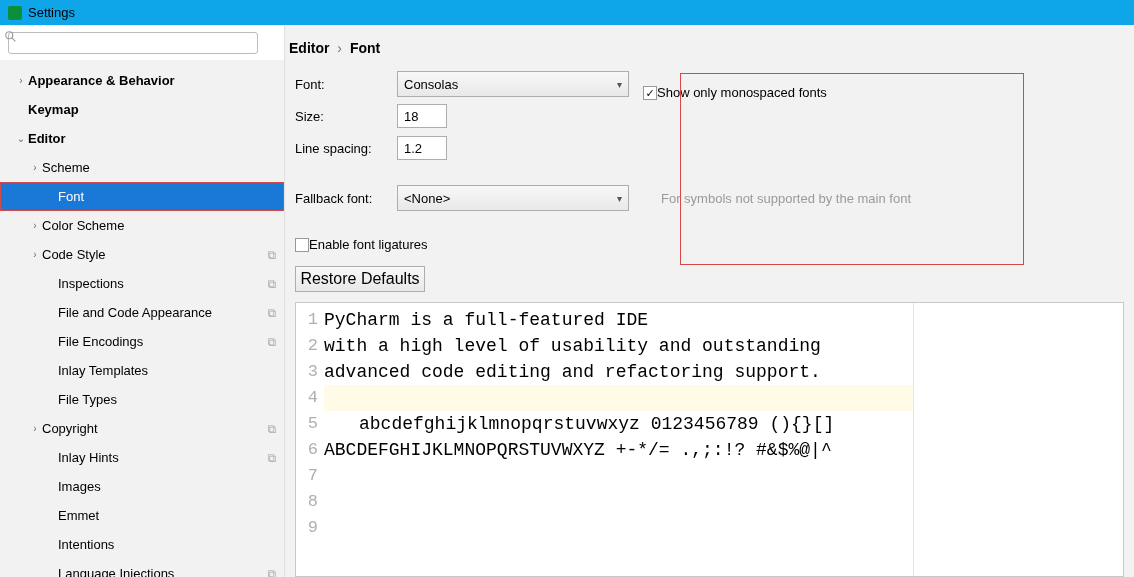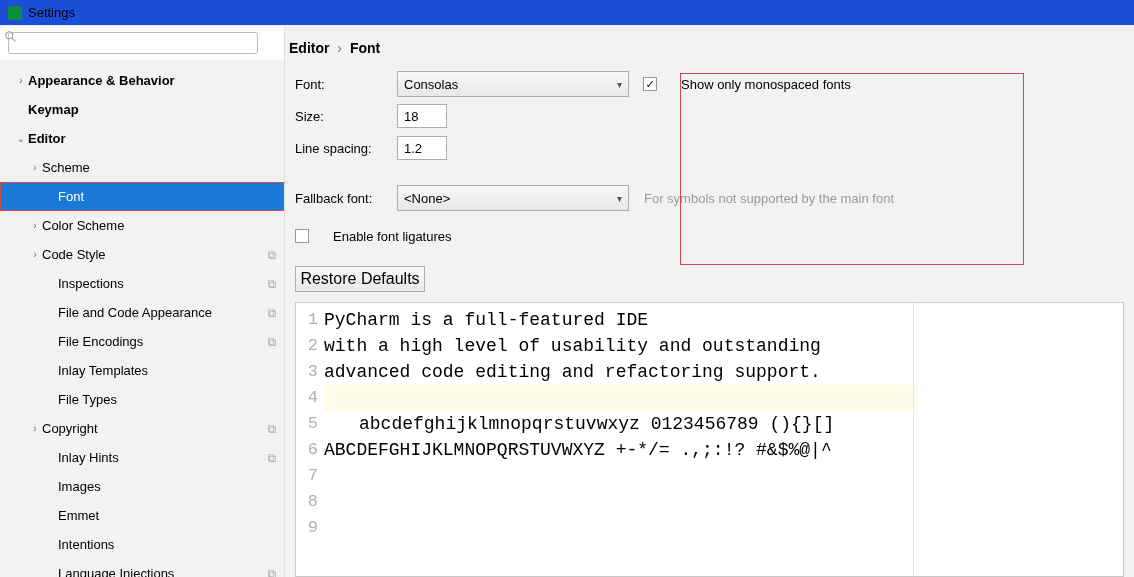--- a/index.html
+++ b/index.html
@@ -10,21 +10,21 @@
       background: #fff;
       width: 1134px;
       height: 577px;
       overflow: hidden;
     }
     .titlebar {
       display: flex;
       align-items: center;
       gap: 6px;
       padding: 4px 8px;
-      background: #1d4ed8;
+      background: #0ea5e9;
       border-bottom: 1px solid #eee;
       height: 26px;
     }
     .titlebar .app-icon {
       width: 14px; height: 14px;
       background: #0a8f3a;
       border-radius: 2px;
     }
     .titlebar .title { font-size: 13px; }
     .content {
@@ -140,22 +140,22 @@
     .select-wrap .chv { font-size: 10px; color: #555; }
     .text-input {
       border: 1px solid #adadad;
       background: #fff;
       padding: 2px 6px;
       font-size: 13px;
     }
     .text-input.small { width: 50px; height: 24px; }
     .checkbox-row {
       display: flex;
-      align-items: center;
-      gap: 24px;
+      align-items: flex-end;
+      gap: 0;
       height: 32px;
     }
     .chk {
       width: 14px; height: 14px;
       border: 1px solid #999;
       background: #fff;
       display: inline-flex;
       align-items: center;
       justify-content: center;
       font-size: 11px;
@@ -335,21 +335,21 @@
         </div>
 
         <div style="height:18px;"></div>
 
         <div class="form-row">
           <span class="row-label">Fallback font:</span>
           <div class="select-wrap">
             <span>&lt;None&gt;</span>
             <span class="chv">▾</span>
           </div>
-          <span class="hint" style="margin-left:7px;">For symbols not supported by the main font</span>
+          <span class="hint" style="margin-left:24px;">For symbols not supported by the main font</span>
         </div>
 
         <div class="checkbox-row" style="margin-top:6px;">
           <span class="chk"></span>
           <span>Enable font ligatures</span>
         </div>
       </div>
 
       <button class="restore-btn">Restore Defaults</button>
 

